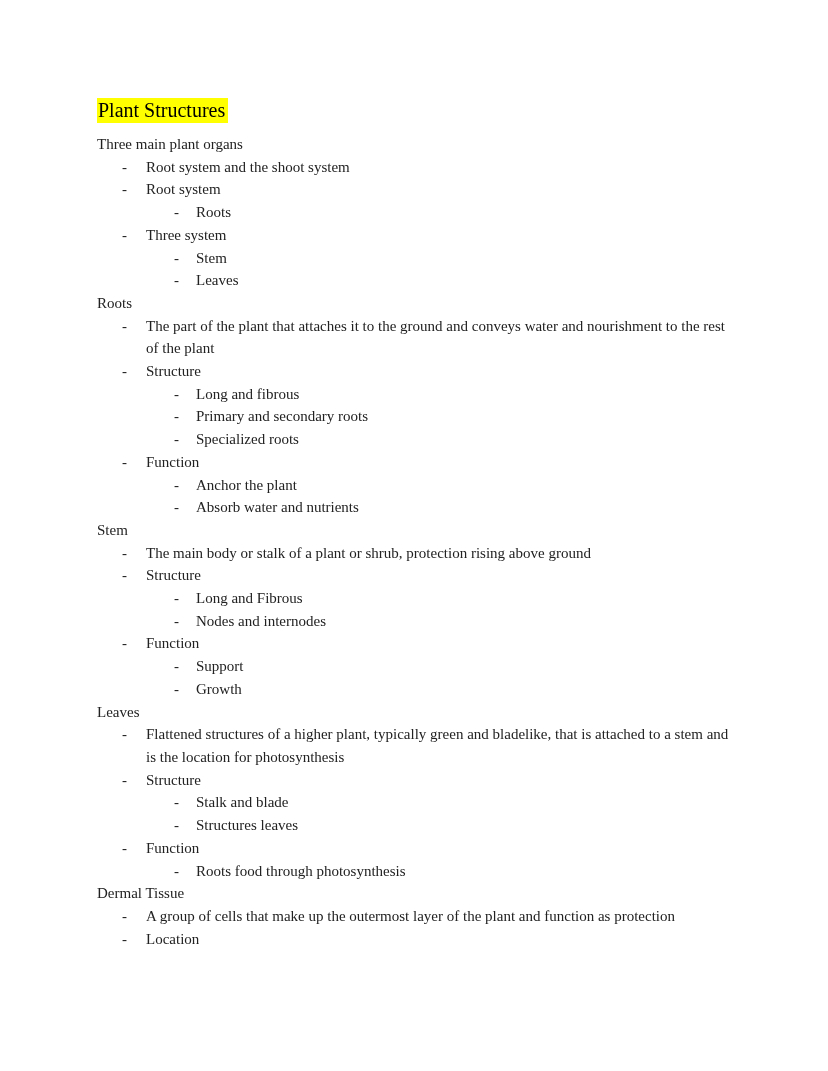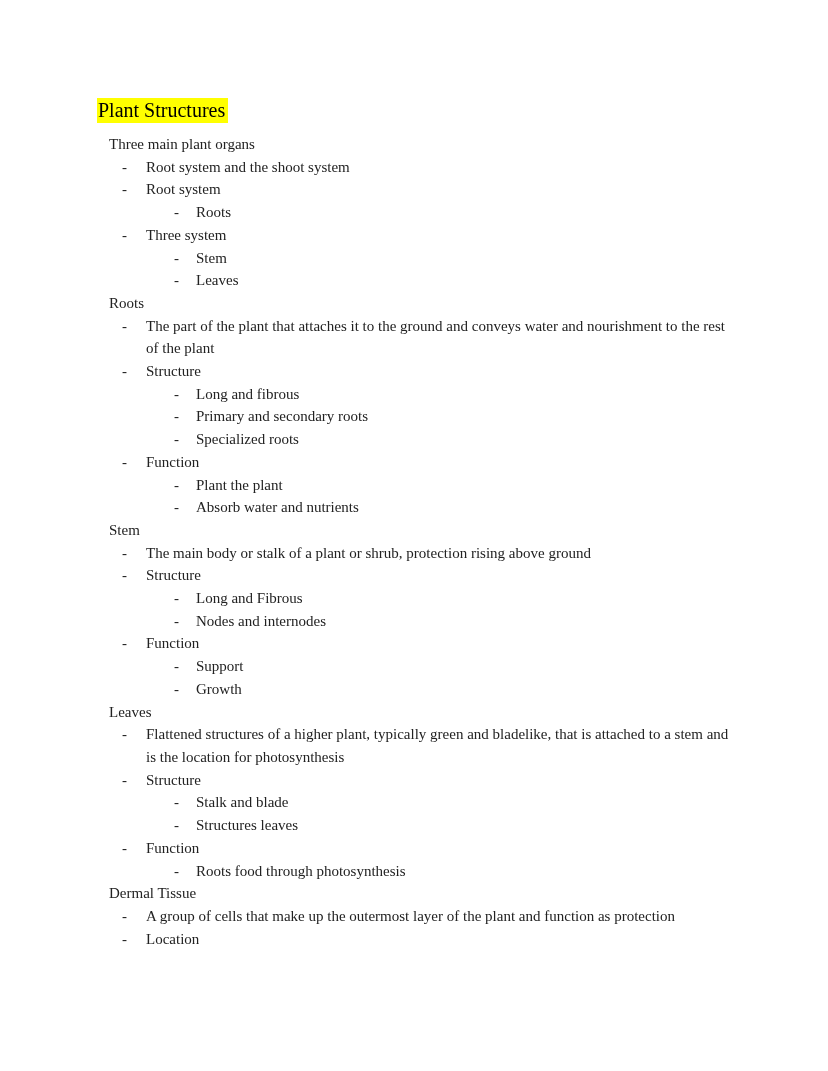--- a/index.html
+++ b/index.html
@@ -30,21 +30,21 @@
   .outline-list {
     width: 100%;
   }
   .item {
     display: flex;
     align-items: flex-start;
     font-size: 15px;
     line-height: 22.7px;
     color: #222222;
   }
-  .lvl0 { margin-left: 12px; }
+  .lvl0 { margin-left: 0; }
   .lvl1 { margin-left: 25px; }
   .lvl2 { margin-left: 77px; }
   .dash {
     flex: 0 0 24px;
     text-align: left;
   }
   .lvl2 .dash { flex: 0 0 22px; }
   .txt {
     flex: 1 1 auto;
     min-width: 0;
@@ -107,21 +107,21 @@
       <div class="item lvl2">
         <span class="dash">-</span>
         <span class="txt">Specialized roots</span>
       </div>
       <div class="item lvl1">
         <span class="dash">-</span>
         <span class="txt">Function</span>
       </div>
       <div class="item lvl2">
         <span class="dash">-</span>
-        <span class="txt">Plant the plant</span>
+        <span class="txt">Anchor the plant</span>
       </div>
       <div class="item lvl2">
         <span class="dash">-</span>
         <span class="txt">Absorb water and nutrients</span>
       </div>
       <div class="item lvl0">
         <span class="txt">Stem</span>
       </div>
       <div class="item lvl1">
         <span class="dash">-</span>

